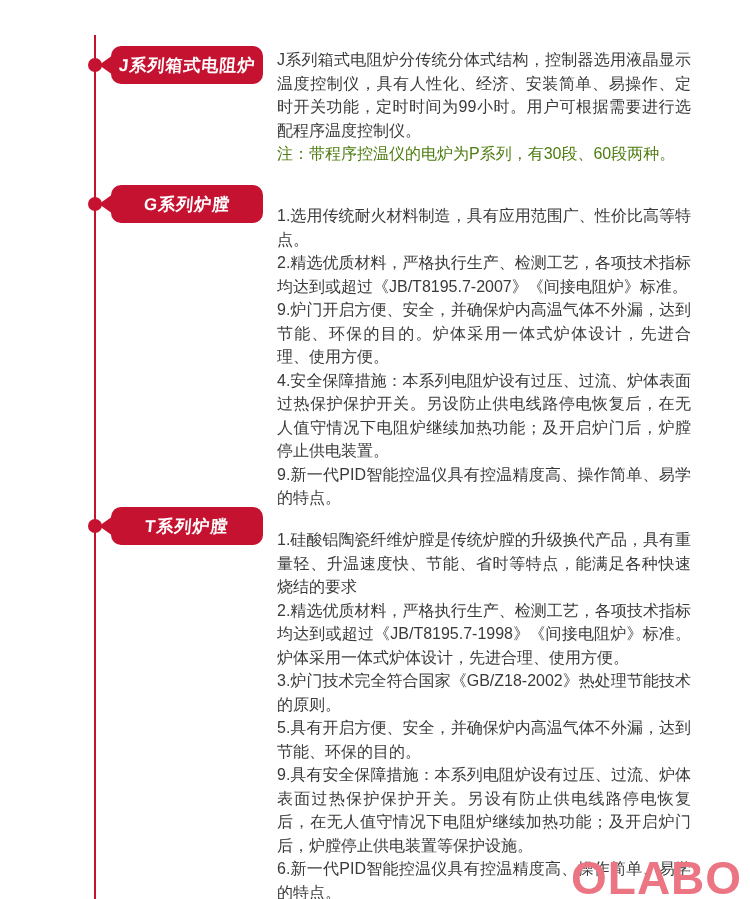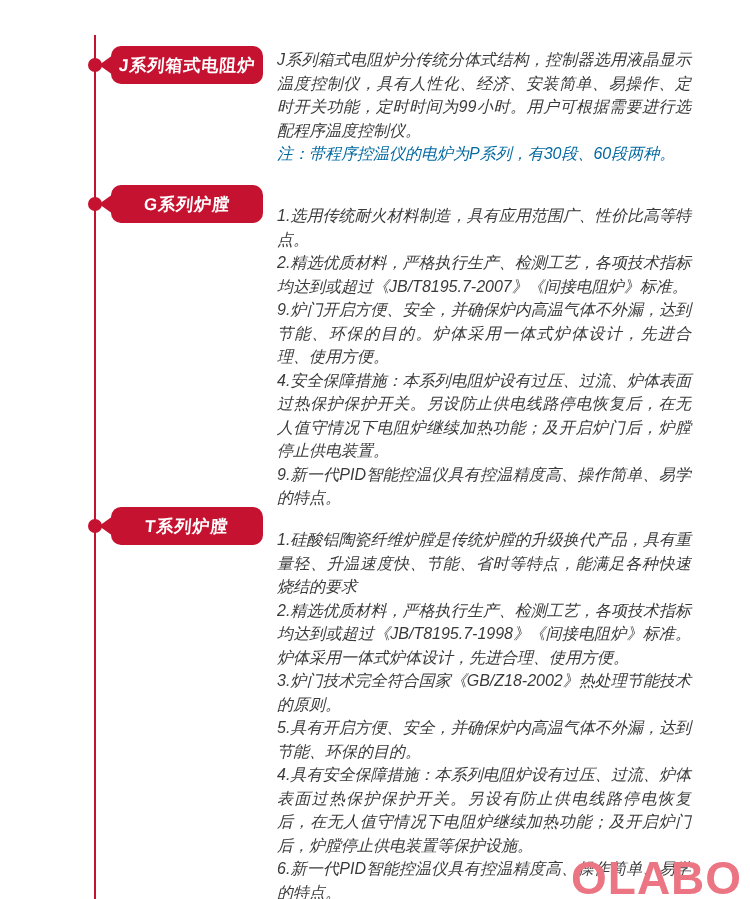--- a/index.html
+++ b/index.html
@@ -72,28 +72,27 @@
   }
   .content {
     position: absolute;
     left: 277px;
     top: 2px;
     width: 414px;
     font-size: 16px;
     line-height: 23.5px;
     color: #3a3a3a;
     text-align: justify;
-    font-style: italic;
   }
   .sec-2 .content { top: 19px; }
   .sec-3 .content { top: 21px; }
   .content p.para { margin: 0; }
   .note {
     margin: 0;
-    color: #0369a1;
+    color: #4d7c0f;
   }
   .note:empty { display: none; }
   .logo {
     position: absolute;
     left: 571px;
     top: 853px;
     font-size: 46px;
     font-weight: bold;
     letter-spacing: 1px;
     color: #ec7583;
@@ -144,21 +143,21 @@
     <span class="pointer"></span>
     <div class="badge">
       <span class="badge-label">T系列炉膛</span>
     </div>
     <div class="content">
       <div>
           <p class="para">1.硅酸铝陶瓷纤维炉膛是传统炉膛的升级换代产品，具有重量轻、升温速度快、节能、省时等特点，能满足各种快速烧结的要求</p>
           <p class="para">2.精选优质材料，严格执行生产、检测工艺，各项技术指标均达到或超过《JB/T8195.7-1998》《间接电阻炉》标准。炉体采用一体式炉体设计，先进合理、使用方便。</p>
           <p class="para">3.炉门技术完全符合国家《GB/Z18-2002》热处理节能技术的原则。</p>
           <p class="para">5.具有开启方便、安全，并确保炉内高温气体不外漏，达到节能、环保的目的。</p>
-          <p class="para">4.具有安全保障措施：本系列电阻炉设有过压、过流、炉体表面过热保护保护开关。另设有防止供电线路停电恢复后，在无人值守情况下电阻炉继续加热功能；及开启炉门后，炉膛停止供电装置等保护设施。</p>
+          <p class="para">9.具有安全保障措施：本系列电阻炉设有过压、过流、炉体表面过热保护保护开关。另设有防止供电线路停电恢复后，在无人值守情况下电阻炉继续加热功能；及开启炉门后，炉膛停止供电装置等保护设施。</p>
           <p class="para">6.新一代PID智能控温仪具有控温精度高、操作简单、易学的特点。</p>
         </div>
 
     </div>
   </section>
 
   <div class="logo">OLABO</div>
 
 </div>
 

